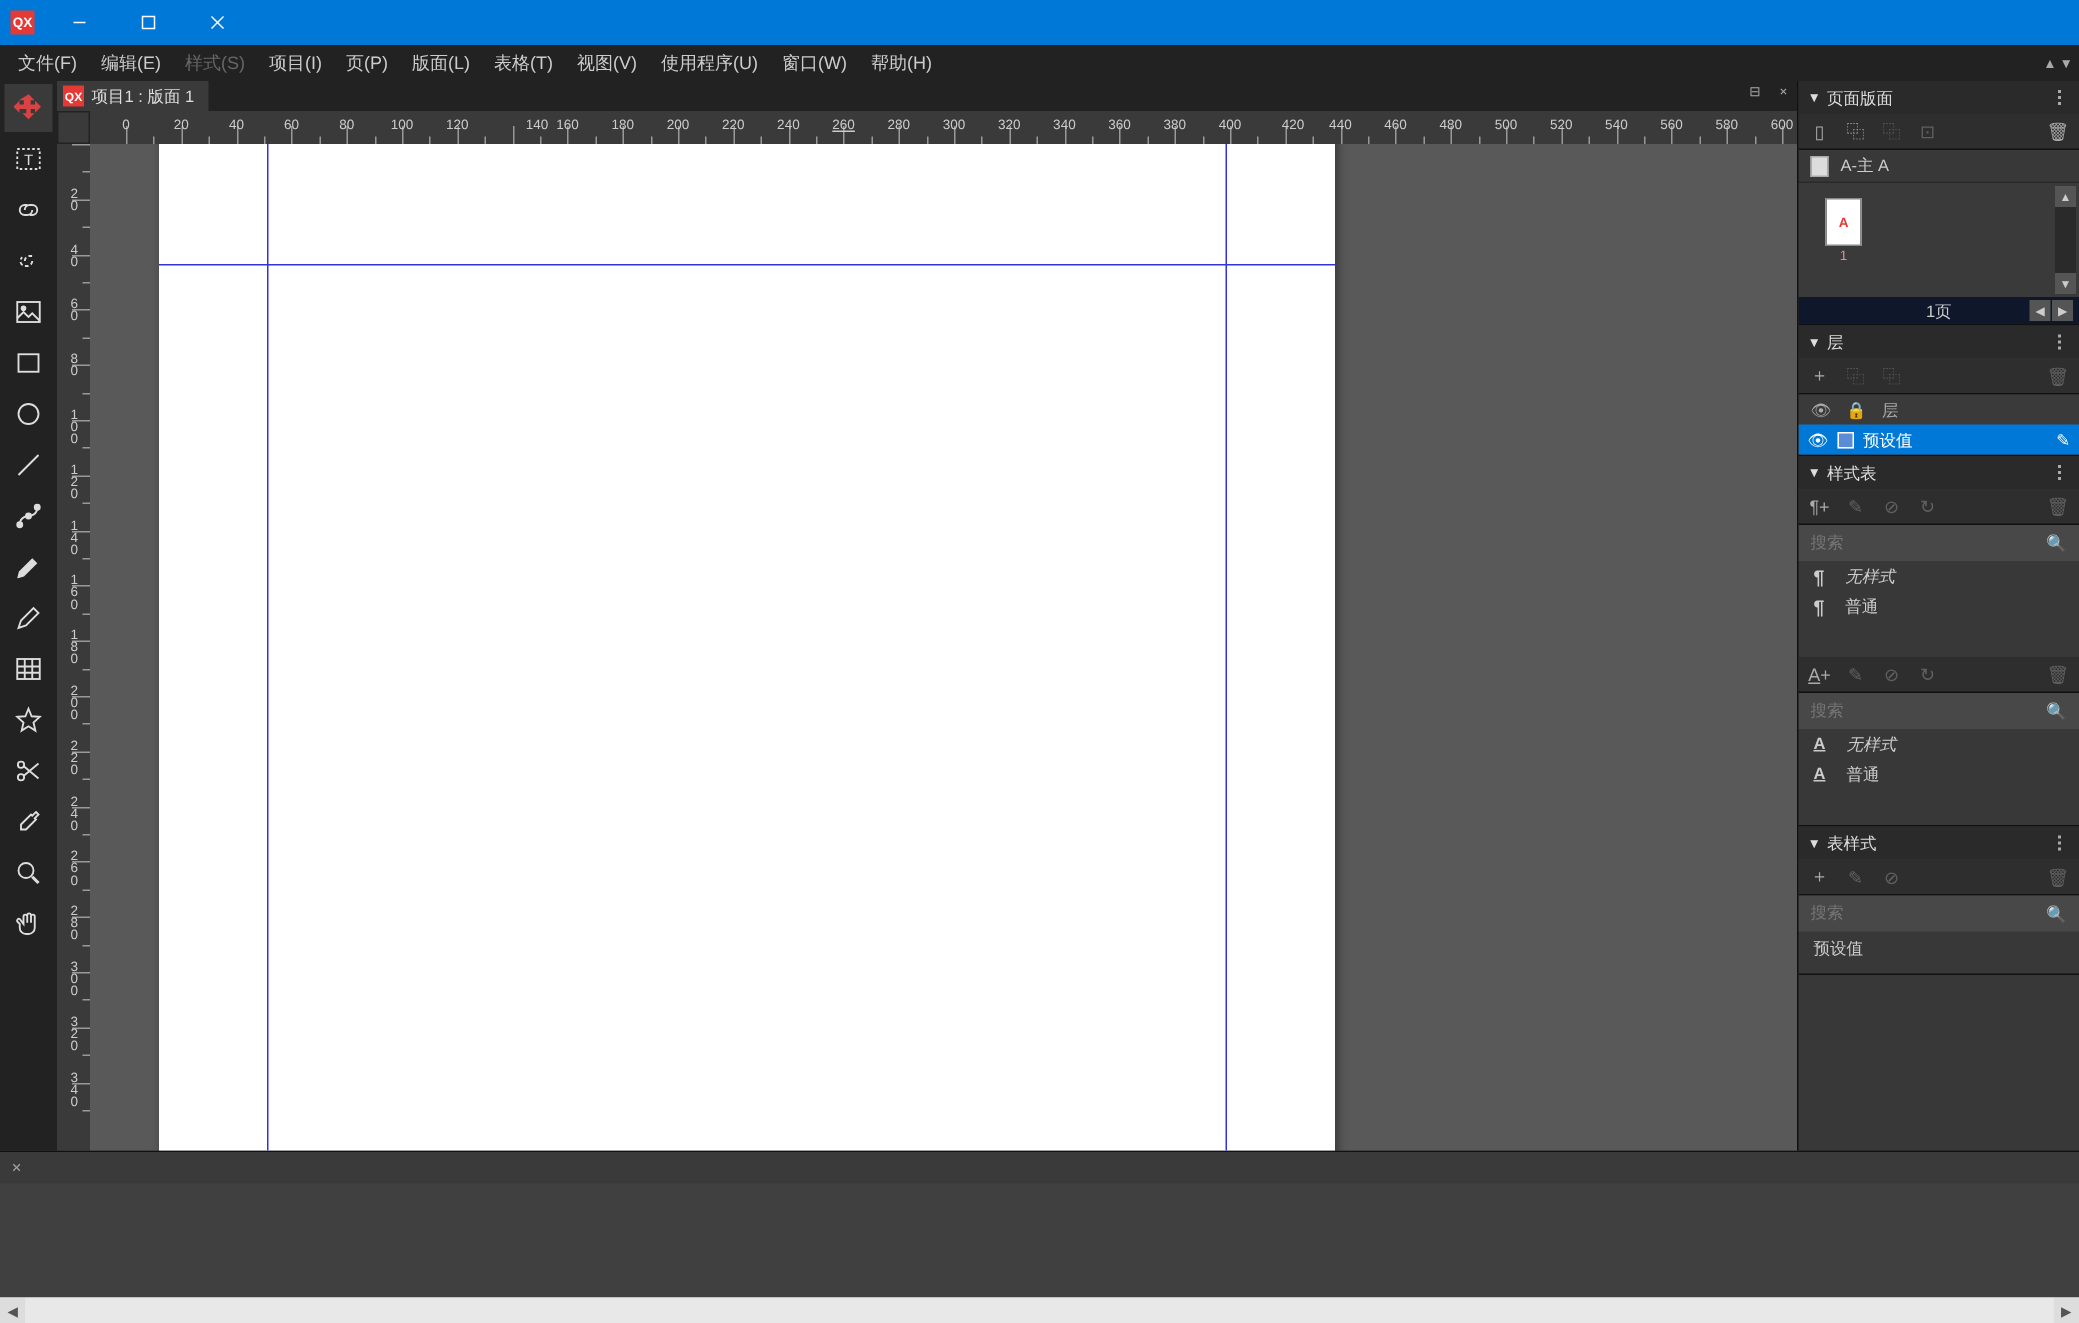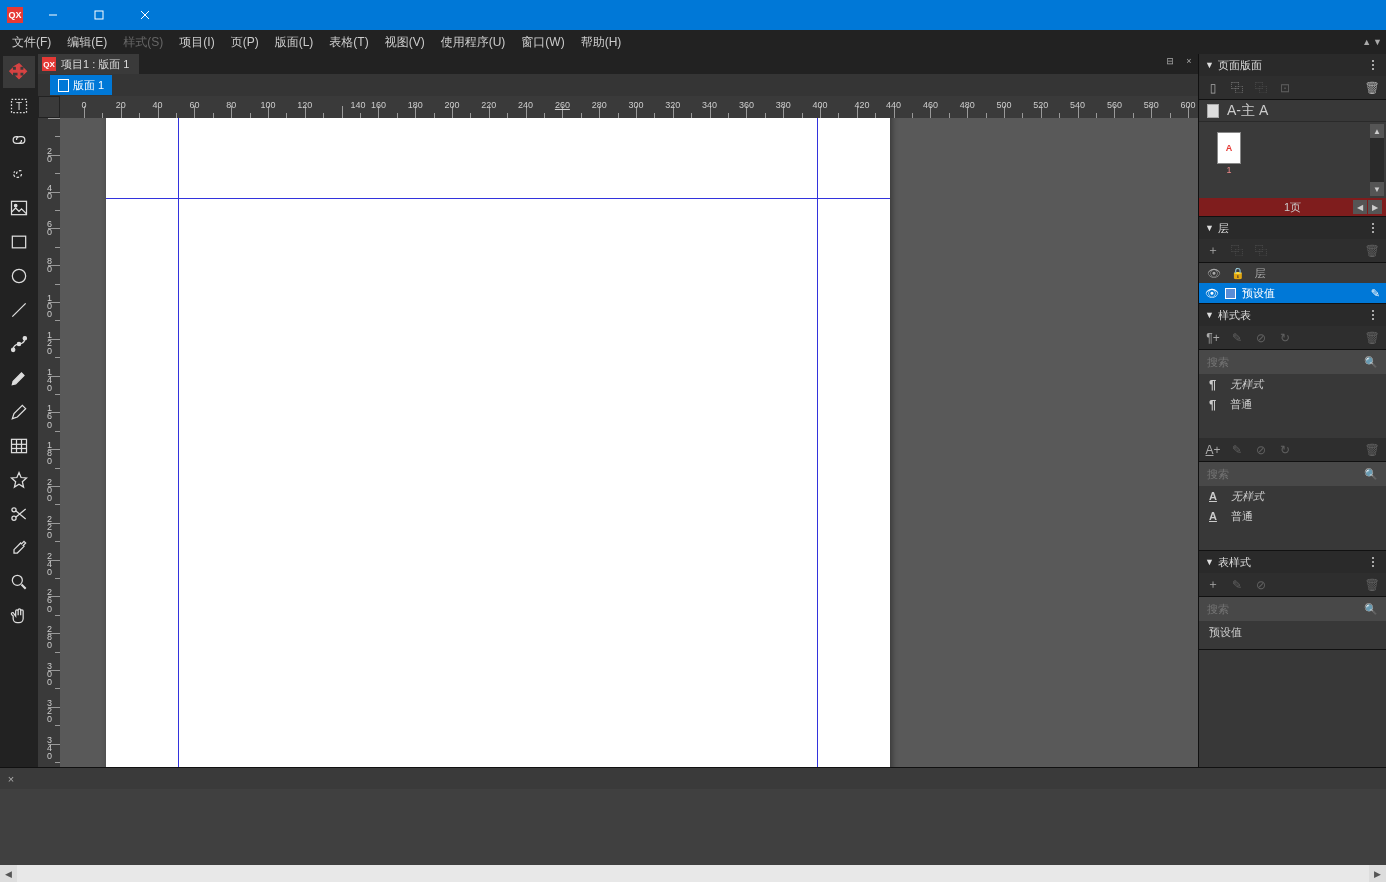--- a/index.html
+++ b/index.html
@@ -50,30 +50,30 @@
 .panel-hdr{height:22px;background:#2a2a2a;color:#ddd;display:flex;align-items:center;font-size:11px;padding:0 6px;gap:4px;cursor:pointer}
 .panel-hdr .tri{font-size:9px}
 .panel-hdr .spacer{flex:1}
 .panel-hdr .menu-dots{width:14px;cursor:pointer;display:flex;flex-direction:column;gap:2px;align-items:center}
 .panel-hdr .menu-dots i{width:2px;height:2px;background:#aaa}
 .panel-tools{height:24px;background:#2e2e2e;display:flex;align-items:center;padding:0 6px;gap:8px;border-bottom:1px solid #111}
 .panel-tools .ptool{width:16px;height:16px;color:#aaa;cursor:pointer;display:flex;align-items:center;justify-content:center;font-size:12px}
 .panel-tools .ptool.dis{opacity:.4}
 .panel-tools .ptool.right{margin-left:auto}
 .panel-body{background:#3a3a3a;flex:1}
-.master-row{height:22px;display:flex;align-items:center;padding:0 8px;gap:8px;color:#ccc;font-size:14px;border-bottom:1px solid #2a2a2a}
+.master-row{height:22px;display:flex;align-items:center;padding:0 8px;gap:8px;color:#ccc;font-size:11px;border-bottom:1px solid #2a2a2a}
 .master-row .box{width:12px;height:14px;border:1px solid #aaa;background:#ddd}
 .pages-view{height:76px;background:#3a3a3a;display:flex;align-items:flex-start;padding:10px 0 0 18px;gap:6px;position:relative}
 .pages-view .scrollbar{position:absolute;right:2px;top:2px;bottom:2px;width:14px;background:#2a2a2a;display:flex;flex-direction:column}
 .pages-view .scrollbar .arr{height:14px;background:#555;font-size:8px;color:#ccc;display:flex;align-items:center;justify-content:center;cursor:pointer}
 .pages-view .scrollbar .track{flex:1}
 .pg-thumb{width:24px;height:32px;background:#fff;border:1px solid #888;position:relative;cursor:pointer}
 .pg-thumb .a{position:absolute;top:50%;left:50%;transform:translate(-50%,-50%);color:#e53935;font-size:9px;font-weight:bold}
 .pg-thumb .n{position:absolute;bottom:-12px;left:50%;transform:translateX(-50%);color:#e88;font-size:9px}
-.pages-status{height:18px;background:#7f1d1d;display:flex;align-items:center;justify-content:center;gap:30px;color:#ccc;font-size:11px;position:relative}
+.pages-status{height:18px;background:#0f172a;display:flex;align-items:center;justify-content:center;gap:30px;color:#ccc;font-size:11px;position:relative}
 .pages-status .nav{position:absolute;right:4px;display:flex;gap:1px}
 .pages-status .nav span{width:14px;height:14px;background:#555;font-size:8px;color:#ccc;display:flex;align-items:center;justify-content:center;cursor:pointer}
 .layer-hdr{height:20px;display:flex;align-items:center;padding:0 8px;gap:10px;color:#aaa;font-size:11px}
 .layer-row{height:20px;display:flex;align-items:center;padding:0 6px;gap:6px;color:#fff;font-size:11px;cursor:pointer}
 .layer-row.sel{background:#0078d7}
 .layer-row .eye{font-size:11px}
 .layer-row .swatch{width:11px;height:11px;background:#5a8dd6;border:1px solid #fff}
 .layer-row .edit{margin-left:auto}
 .style-row{height:20px;display:flex;align-items:center;padding:0 10px;gap:14px;color:#ccc;font-size:11px;cursor:pointer}
 .style-row em{font-style:italic}
@@ -240,26 +240,20 @@
 
   <div class="doc-area">
     <div class="dock-btns">
       <span>⊟</span>
       <span>×</span>
     </div>
     <div class="doc-tabs">
       <div class="doc-tab">
         <span class="qx">QX</span>
         <span>项目1 : 版面 1</span>
-      </div>
-    </div>
-    <div class="layout-tabs">
-      <div class="layout-tab">
-        <span class="pg-icon"></span>
-        <span>版面 1</span>
       </div>
     </div>
     <div class="canvas-wrap">
       <div class="ruler-corner"></div>
       <div class="ruler-h">
           <div class="ticks" id="ruler-h">
             <div class="tick-h major" style="left: 24px;"></div>
             <div class="tick-h-label" style="left: 24px;">0</div>
             <div class="tick-h minor" style="left: 42.4px;"></div>
             <div class="tick-h major" style="left: 60.8px;"></div>

